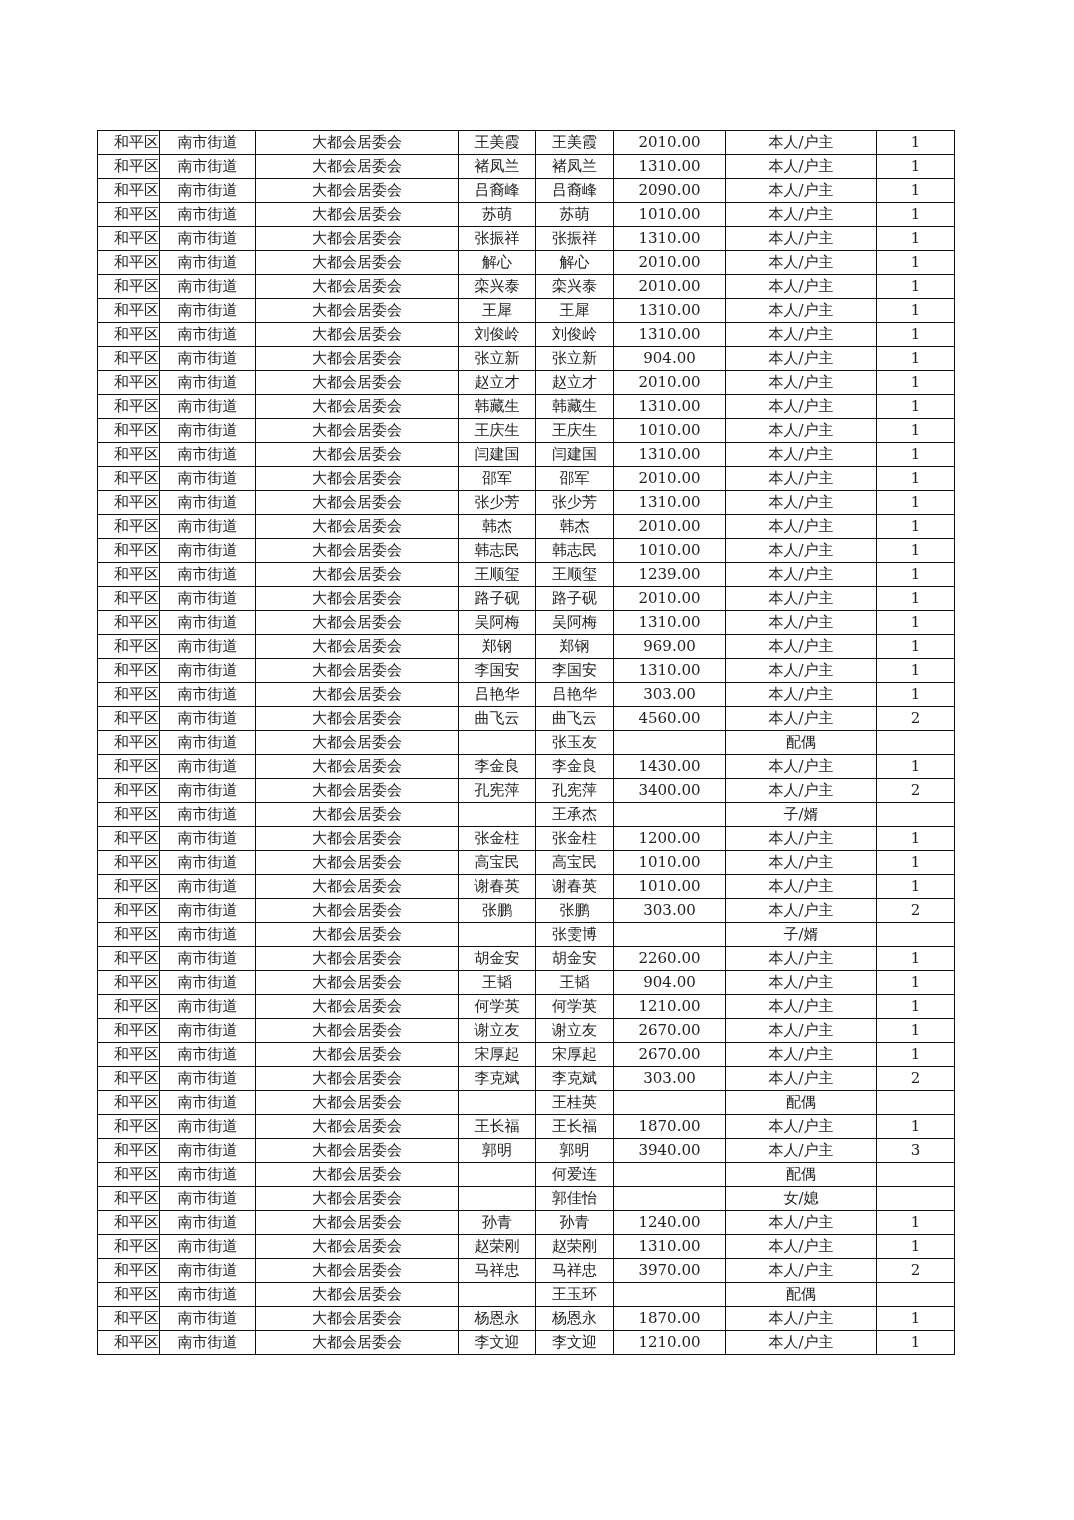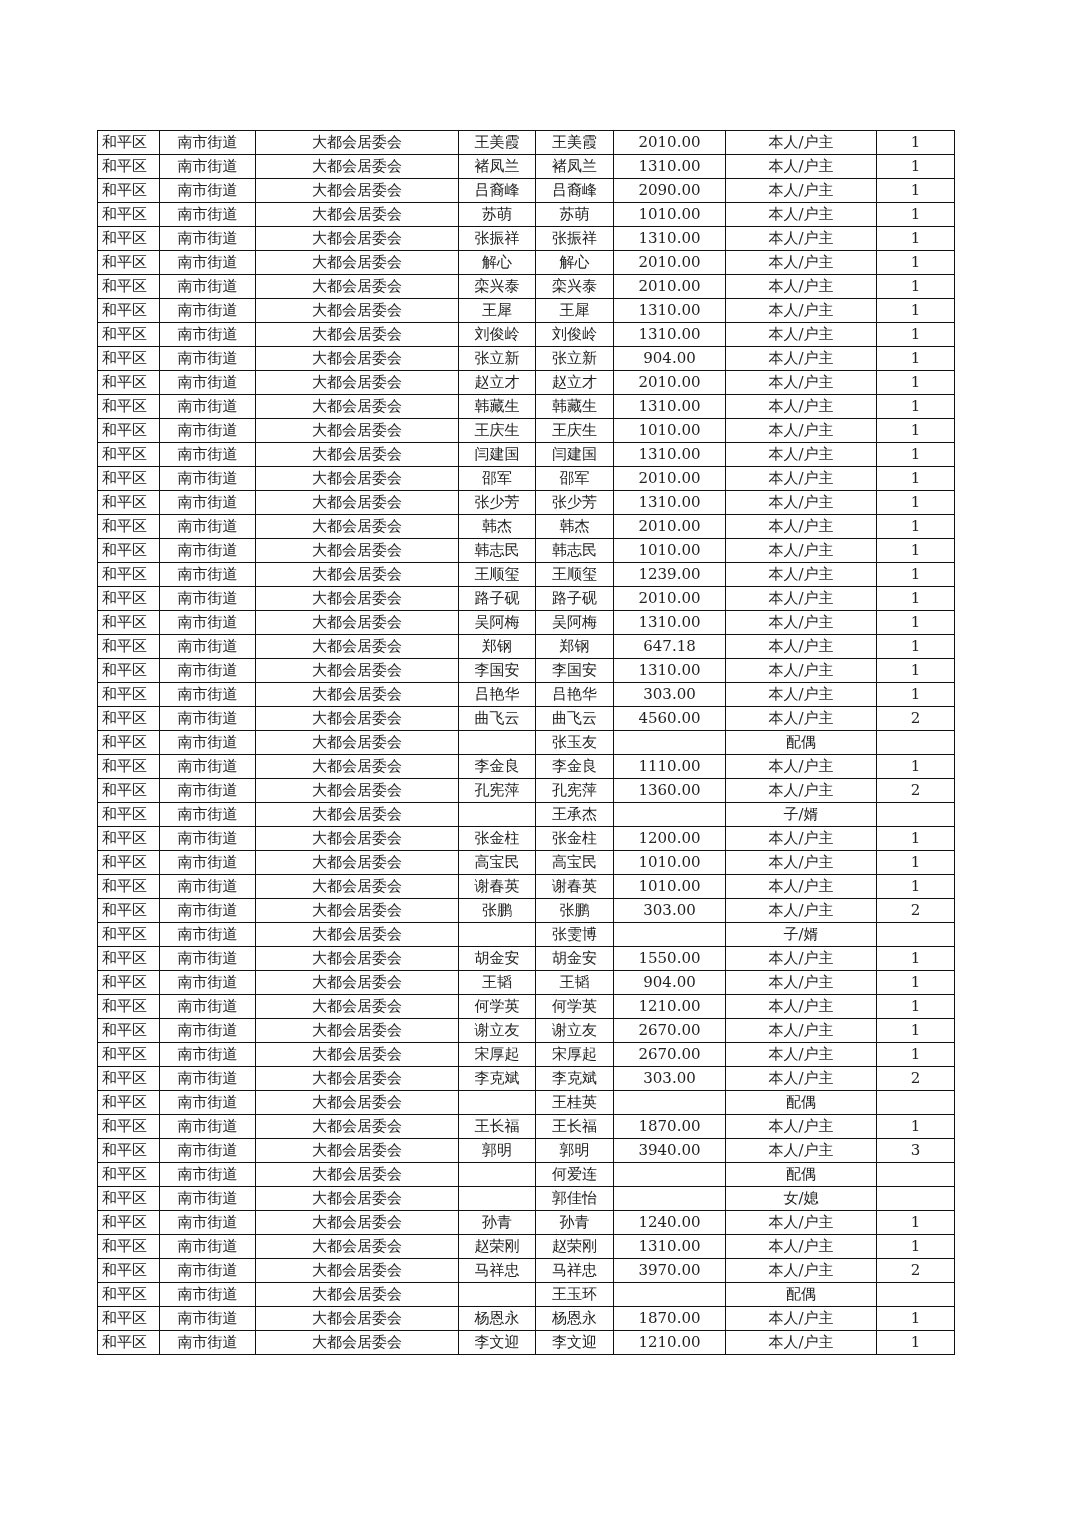--- a/index.html
+++ b/index.html
@@ -11,21 +11,21 @@
       font-size: 15px; color: #222;
       table-layout: fixed;
     }
     .sheet td {
       border: 1.5px solid #111;
       height: 23px; padding: 0;
       text-align: center; vertical-align: middle;
       white-space: nowrap; overflow: hidden;
       line-height: 23px;
     }
-    .sheet td.c1 { text-align: left; padding-left: 4px; }
+    .sheet td.c1 { text-align: right; padding-left: 4px; }
   </style>
 </head>
 <body>
 
 <table class="sheet">
   <colgroup>
     <col style="width:62px">
       <col style="width:96px">
       <col style="width:203px">
       <col style="width:77px">
@@ -244,21 +244,21 @@
         <td class="c6">1310.00</td>
         <td class="c7">本人/户主</td>
         <td class="c8">1</td>
       </tr>
       <tr>
         <td class="c1">和平区</td>
         <td class="c2">南市街道</td>
         <td class="c3">大都会居委会</td>
         <td class="c4">郑钢</td>
         <td class="c5">郑钢</td>
-        <td class="c6">647.18</td>
+        <td class="c6">969.00</td>
         <td class="c7">本人/户主</td>
         <td class="c8">1</td>
       </tr>
       <tr>
         <td class="c1">和平区</td>
         <td class="c2">南市街道</td>
         <td class="c3">大都会居委会</td>
         <td class="c4">李国安</td>
         <td class="c5">李国安</td>
         <td class="c6">1310.00</td>
@@ -294,31 +294,31 @@
         <td class="c6"></td>
         <td class="c7">配偶</td>
         <td class="c8"></td>
       </tr>
       <tr>
         <td class="c1">和平区</td>
         <td class="c2">南市街道</td>
         <td class="c3">大都会居委会</td>
         <td class="c4">李金良</td>
         <td class="c5">李金良</td>
-        <td class="c6">1110.00</td>
+        <td class="c6">1430.00</td>
         <td class="c7">本人/户主</td>
         <td class="c8">1</td>
       </tr>
       <tr>
         <td class="c1">和平区</td>
         <td class="c2">南市街道</td>
         <td class="c3">大都会居委会</td>
         <td class="c4">孔宪萍</td>
         <td class="c5">孔宪萍</td>
-        <td class="c6">1360.00</td>
+        <td class="c6">3400.00</td>
         <td class="c7">本人/户主</td>
         <td class="c8">2</td>
       </tr>
       <tr>
         <td class="c1">和平区</td>
         <td class="c2">南市街道</td>
         <td class="c3">大都会居委会</td>
         <td class="c4"></td>
         <td class="c5">王承杰</td>
         <td class="c6"></td>
@@ -374,21 +374,21 @@
         <td class="c6"></td>
         <td class="c7">子/婿</td>
         <td class="c8"></td>
       </tr>
       <tr>
         <td class="c1">和平区</td>
         <td class="c2">南市街道</td>
         <td class="c3">大都会居委会</td>
         <td class="c4">胡金安</td>
         <td class="c5">胡金安</td>
-        <td class="c6">1550.00</td>
+        <td class="c6">2260.00</td>
         <td class="c7">本人/户主</td>
         <td class="c8">1</td>
       </tr>
       <tr>
         <td class="c1">和平区</td>
         <td class="c2">南市街道</td>
         <td class="c3">大都会居委会</td>
         <td class="c4">王韬</td>
         <td class="c5">王韬</td>
         <td class="c6">904.00</td>

